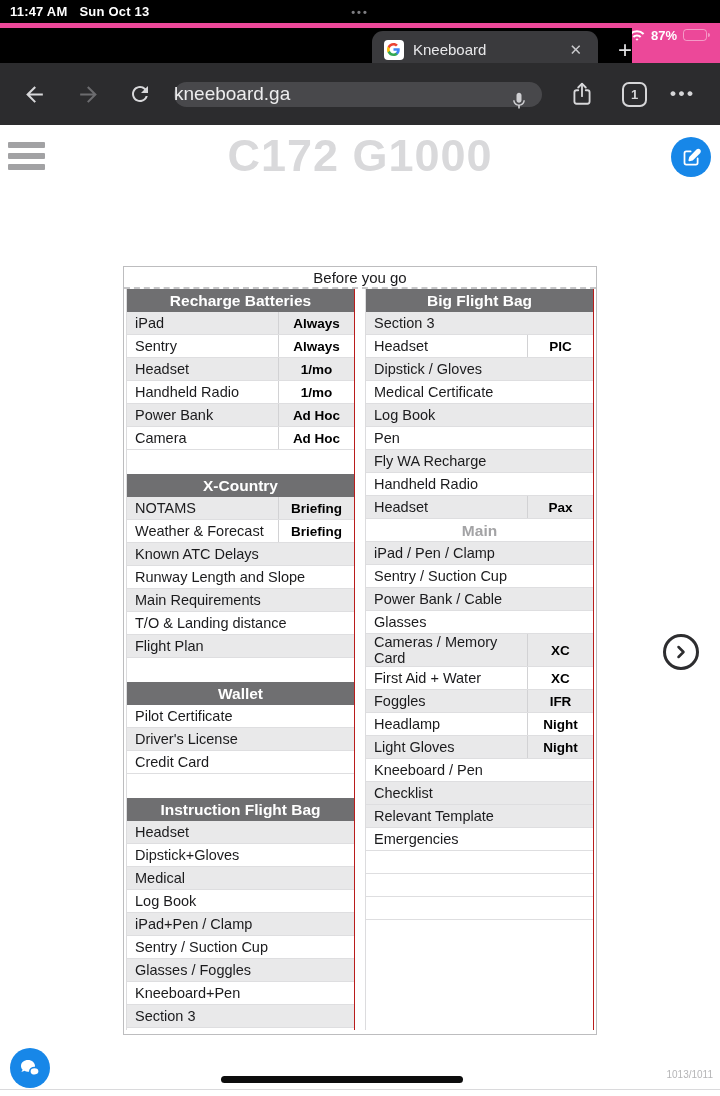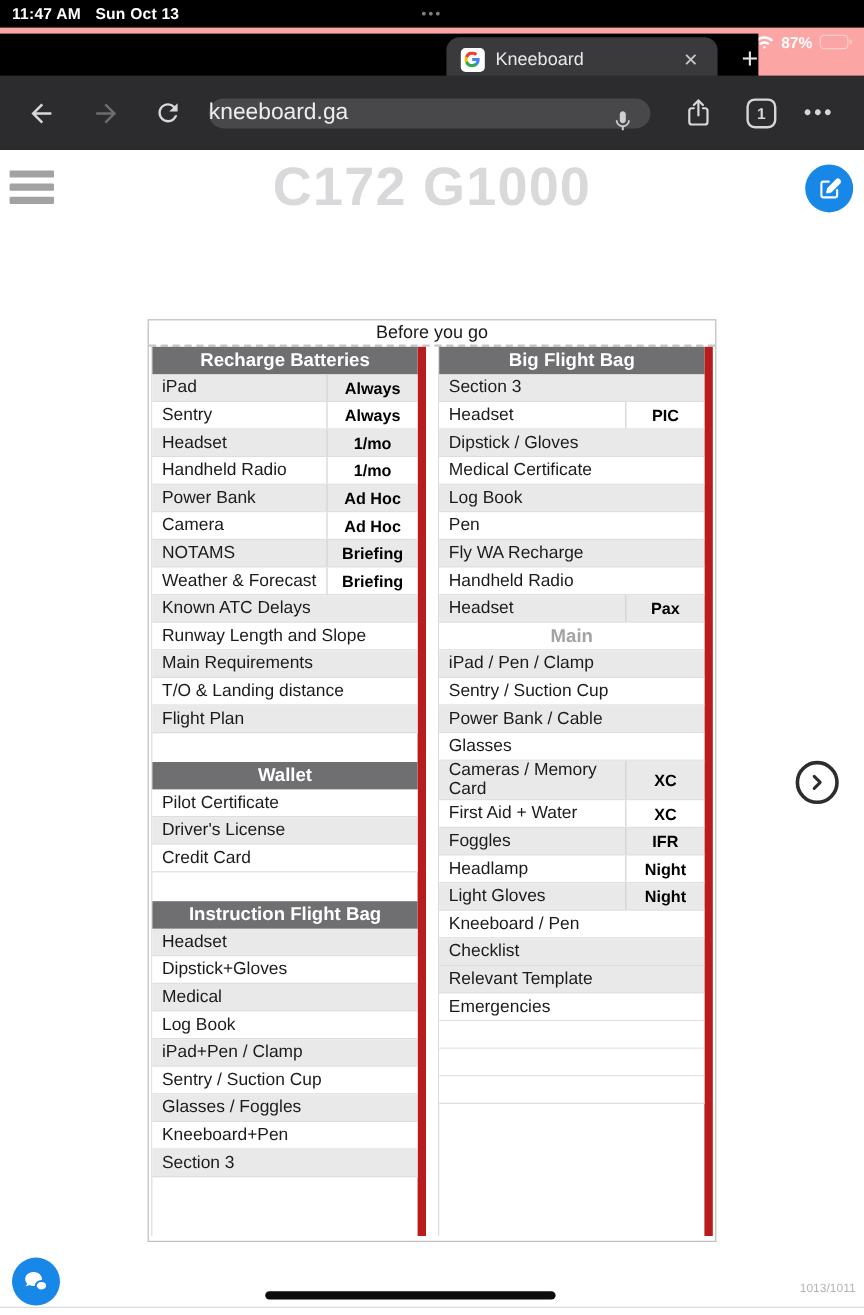--- a/index.html
+++ b/index.html
@@ -1,17 +1,17 @@
 <!DOCTYPE html>
 <html><head>
 <meta charset="utf-8">
 <style>
   * { margin:0; padding:0; box-sizing:border-box; }
   html,body { width:720px; height:1096px; background:#fff; font-family:"Liberation Sans","DejaVu Sans",sans-serif; }
-  .screen { position:relative; width:720px; height:1096px; overflow:hidden; background:#fca5a5; }
+  .screen { position:relative; width:720px; height:1096px; overflow:hidden; background:#ec4899; }
 
   
   .status-bar { position:absolute; top:0; left:0; width:720px; height:23px; background:#000;
     display:flex; align-items:center; justify-content:space-between; padding:0 10px; color:#fff; }
   .sb-left { display:flex; gap:12px; font-size:13px; font-weight:700; letter-spacing:.2px; }
   .sb-center { position:absolute; left:50%; transform:translateX(-50%); color:#7e7e82; font-size:11px; letter-spacing:2px; font-weight:700; }
   .sb-right { display:flex; align-items:center; gap:6px; font-size:13px; font-weight:700;margin-top:47px; }
   .sig { display:flex; align-items:flex-end; gap:1.5px; height:11px; }
   .sig i { display:block; width:3px; border-radius:1px; background:#fff; }
   .sig i:nth-child(1){height:4px;} .sig i:nth-child(2){height:6px;} .sig i:nth-child(3){height:8.5px;}
@@ -50,21 +50,21 @@
   .page-title { position:absolute; top:5px; left:0; width:100%; text-align:center;
     font-size:45px; font-weight:700; color:#d9d9db; letter-spacing:1px; }
   .edit-btn { position:absolute; right:9px; top:12px; width:40px; height:40px; border-radius:50%;
     background:#1787e8; display:flex; align-items:center; justify-content:center; }
 
   
   .table { position:absolute; left:123px; top:141px; width:474px; border:1px solid #bdbdbf; background:#fff; }
   .table-title { height:22px; line-height:21px; text-align:center; font-size:15px; color:#1a1a1c;
     border-bottom:2px dashed #c6c6c8; }
   .cols { display:flex; gap:10px; padding:0 2px 4px 2px; min-height:745px; align-items:stretch; }
-  .col { flex:1; border-left:1px solid #dcdcde; border-right:7px solid #b91c1c; }
+  .col { flex:1; border-left:1px solid #dcdcde; border-right:1px solid #b91c1c; }
   .sec-h { height:23px; line-height:23px; background:#6f6f71; color:#fff; font-weight:700; font-size:15.5px; text-align:center; }
   .sec-h.sub { background:#fff; color:#a3a3a5; border-bottom:1px solid #dedee0; }
   .sec-h.gap { margin-top:24px; }
   .row { display:flex; align-items:stretch; min-height:23px; border-bottom:1px solid #dedee0; }
   .row.g { background:#e9e9ea; }
   .row.w { background:#fff; }
   .lab { flex:1; padding-left:8px; font-size:14.5px; color:#1b1b1d; display:flex; align-items:center; }
   .val { border-left:1px solid #d2d2d4; font-size:13.5px; font-weight:700; color:#000;
     display:flex; align-items:center; justify-content:center; }
   .col-left .val { width:76px; }
@@ -195,20 +195,21 @@
               <div class="val">1/mo</div>
             </div>
             <div class="row g">
               <div class="lab">Power Bank</div>
               <div class="val">Ad Hoc</div>
             </div>
             <div class="row w">
               <div class="lab">Camera</div>
               <div class="val">Ad Hoc</div>
             </div>
+            <div class="sec-h gap">X-Country</div>
             <div class="row g">
               <div class="lab">NOTAMS</div>
               <div class="val">Briefing</div>
             </div>
             <div class="row w">
               <div class="lab">Weather &amp; Forecast</div>
               <div class="val">Briefing</div>
             </div>
             <div class="row g">
               <div class="lab">Known ATC Delays</div>

